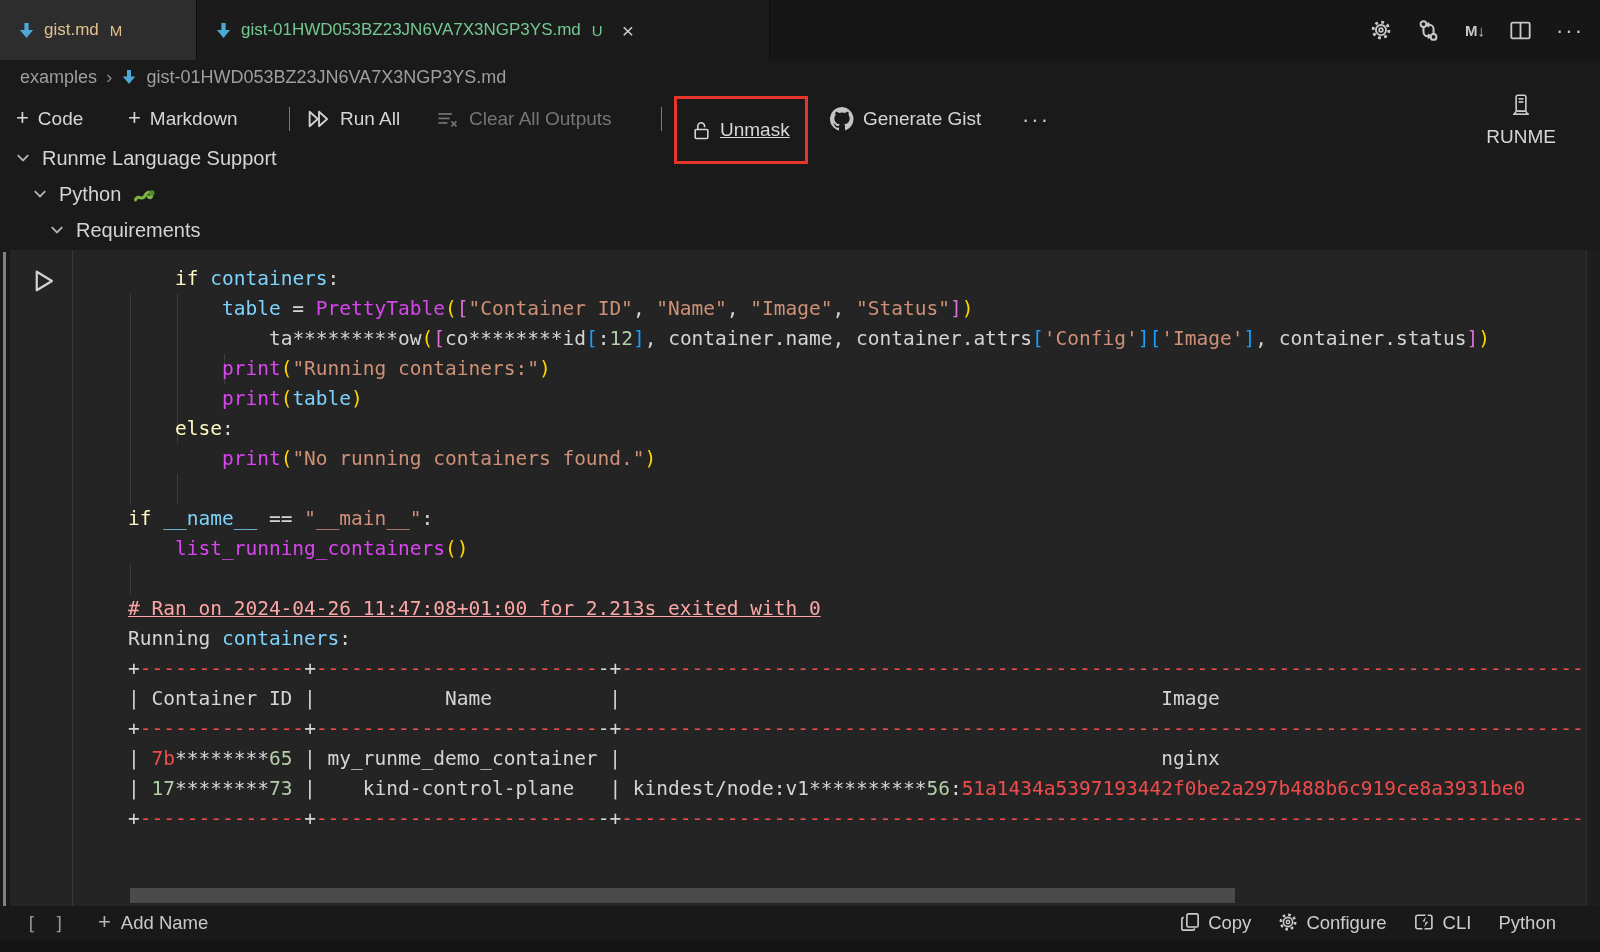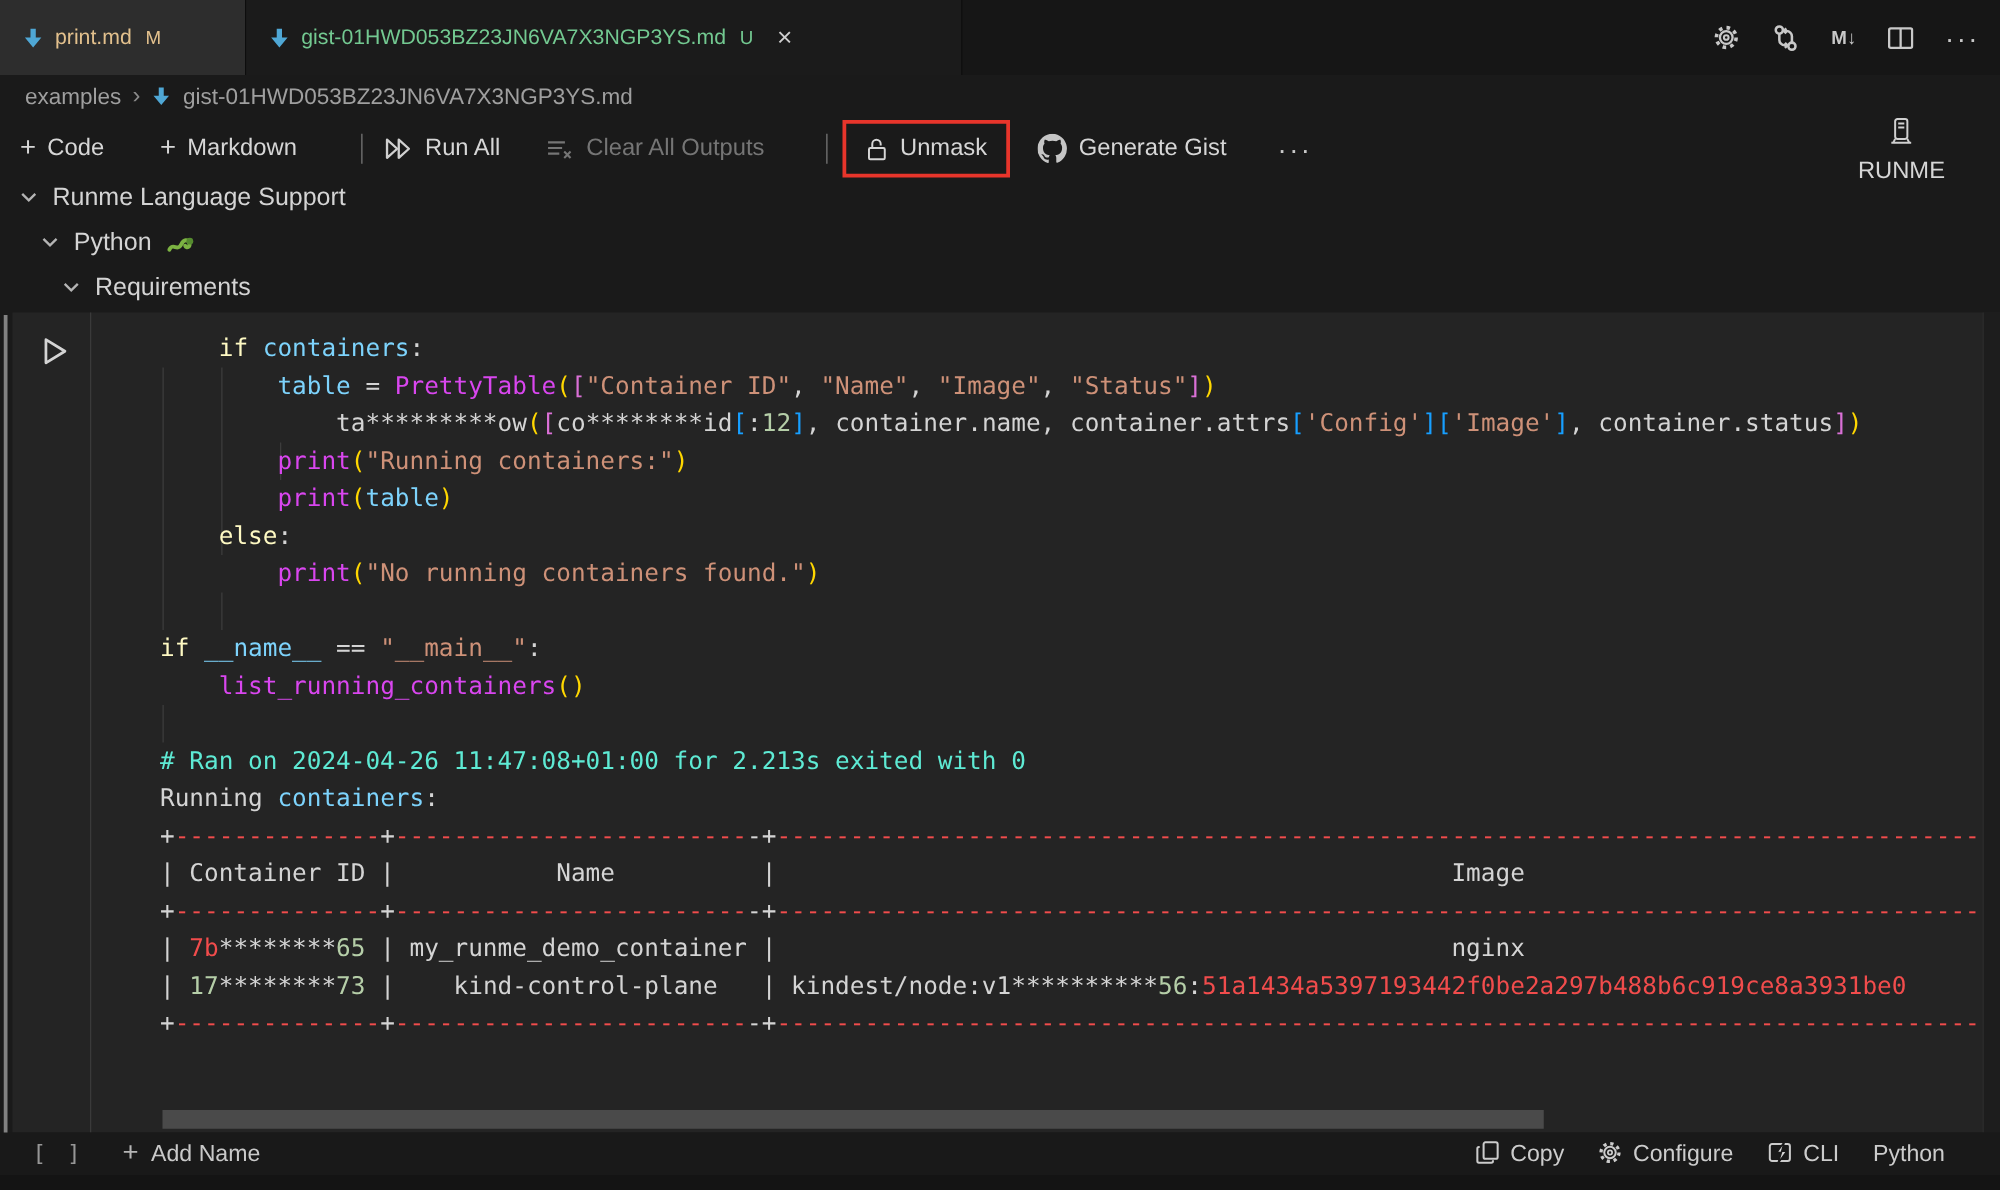--- a/index.html
+++ b/index.html
@@ -24,39 +24,39 @@
   
   .breadcrumb{position:absolute;left:20px;top:60px;height:34px;display:flex;align-items:center;gap:9px;color:#9f9f9f;font-size:18px;}
   .breadcrumb .sep{color:#8a8a8a;font-size:19px;}
 
   
   .nbtoolbar{position:absolute;left:0;top:94px;width:1600px;height:50px;}
   .tbtn{position:absolute;top:0;height:50px;display:flex;align-items:center;gap:9px;color:#d6d6d6;font-size:19px;cursor:pointer;white-space:nowrap;}
   .tbtn .plus{font-size:22px;font-weight:400;line-height:1;margin-top:-2px;}
   .tbtn.disabled{color:#757575;cursor:default;}
   .vsep{position:absolute;top:13px;width:1px;height:24px;background:#7a7a7a;}
-  .unmask-box{position:absolute;left:674px;top:2px;height:40px;display:flex;align-items:center;gap:9px;padding:0 15px;border:3px solid #e8352b;color:#d6d6d6;font-size:19px;cursor:pointer;}
+  .unmask-box{position:absolute;left:674px;top:2px;height:40px;display:flex;align-items:center;gap:9px;padding:11px 15px;border:3px solid #e8352b;color:#d6d6d6;font-size:19px;cursor:pointer;text-decoration:underline;}
   .runme-brand{position:absolute;right:44px;top:0;height:50px;display:flex;align-items:center;gap:10px;color:#d6d6d6;font-size:19px;cursor:pointer;flex-direction:column;}
 
   
   .outline-row{position:absolute;height:32px;display:flex;align-items:center;gap:12px;color:#d4d4d4;font-size:20px;cursor:pointer;}
   .o1{left:16px;top:142px;}
   .o2{left:33px;top:178px;}
   .o3{left:50px;top:214px;}
 
   
   .cell-focusbar{position:absolute;left:3px;top:252px;width:3px;height:678px;background:#828282;}
   .cell-body{position:absolute;left:10px;top:250px;width:1590px;height:656px;background:#242424;}
   .gutter-border{position:absolute;left:72px;top:250px;width:1px;height:656px;background:#3a3a3a;}
   .run-btn{position:absolute;left:30px;top:266px;cursor:pointer;}
   .code{position:absolute;left:128px;top:264px;width:1462px;height:606px;overflow:hidden;font-family:"DejaVu Sans Mono",monospace;font-size:19.5px;}
   .code-line{height:30px;line-height:30px;white-space:pre;color:#d4d4d4;}
   .tok-kw{color:#fef9c3;} .tok-var{color:#7dd3fc;} .tok-fn{color:#d946ef;}
   .tok-str{color:#CE9178;} .tok-num{color:#B5CEA8;} .tok-pl{color:#d4d4d4;}
-  .tok-cm{color:#5eead4;} .tok-red{color:#F14C4C;}
+  .tok-cm{color:#fca5a5;text-decoration:underline;} .tok-red{color:#F14C4C;}
   .tok-b1{color:#FFD700;} .tok-b2{color:#DA70D6;} .tok-b3{color:#179FFF;}
   .guide{position:absolute;width:1px;background:#3c3c3c;}
   .hscroll{position:absolute;left:130px;top:888px;width:1105px;height:15px;background:#4a4a4a;cursor:pointer;}
   .rstrip{position:absolute;left:1586px;top:250px;width:14px;height:656px;background:#1d1d1d;border-left:1px solid #2e2e2e;}
 
   
   .cellfooter{position:absolute;left:0;top:906px;width:1600px;height:34px;background:#191919;}
   .focus-glyph{position:absolute;left:26px;top:906px;height:34px;display:flex;align-items:center;font-family:"DejaVu Sans Mono",monospace;font-size:18px;color:#969696;letter-spacing:3px;}
   .add-name{position:absolute;left:98px;top:906px;height:34px;display:flex;align-items:center;gap:10px;color:#c9c9c9;font-size:18.5px;cursor:pointer;}
   .add-name .plus{font-size:22px;color:#b5b5b5;line-height:1;margin-top:-2px;}
@@ -71,21 +71,21 @@
 
 <div id="root">
 
   <div class="tabbar">
     <div class="tab inactive">
       <span>
         <svg width="17" height="17" viewBox="0 0 16 16">
             <path d="M6 1 h4 v6.5 h4.2 L8 15 1.8 7.5 H6 Z" fill="#4fa7d5"></path>
           </svg>
       </span>
-      <span class="label mod">print.md</span>
+      <span class="label mod">gist.md</span>
       <span class="badge mod">M</span>
     </div>
     <div class="tab active">
       <span>
         <svg width="17" height="17" viewBox="0 0 16 16">
             <path d="M6 1 h4 v6.5 h4.2 L8 15 1.8 7.5 H6 Z" fill="#4fa7d5"></path>
           </svg>
       </span>
       <span class="label untracked">gist-01HWD053BZ23JN6VA7X3NGP3YS.md</span>
       <span class="badge untracked">U</span>

